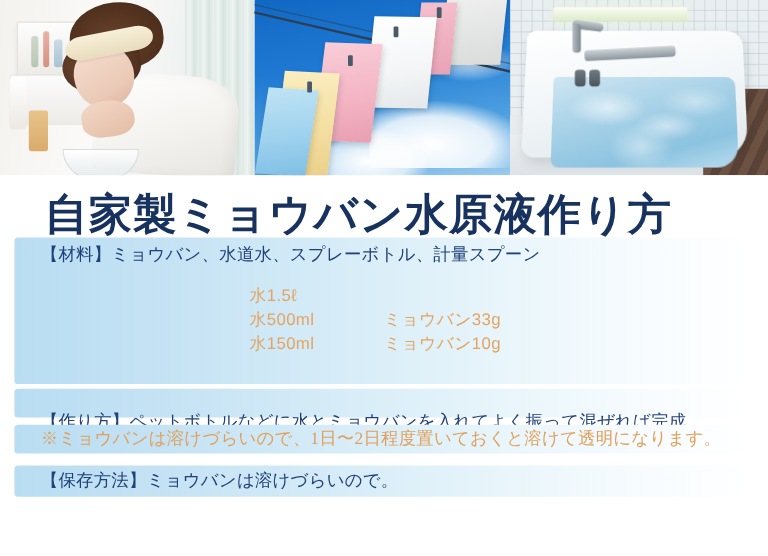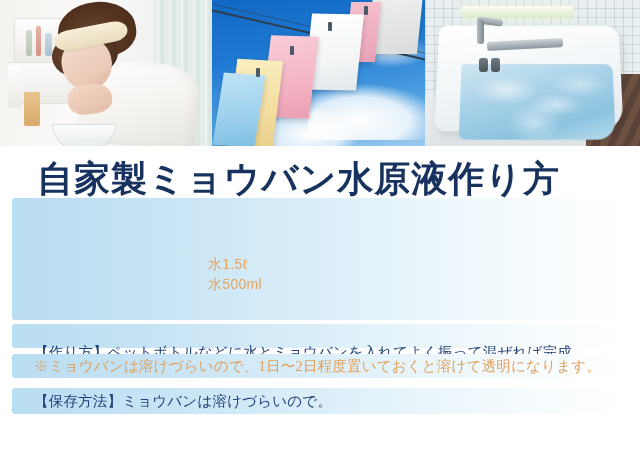--- a/index.html
+++ b/index.html
@@ -379,32 +379,38 @@
     <div class="p3-knob" style="left:54px; top:58px;"></div>
     <div class="p3-knob" style="left:66px; top:58px;"></div>
   </div>
 
 </div>
 
 <div class="title">自家製ミョウバン水原液作り方</div>
 
 <div class="band" style="top:198px; height:122px;">
 
-
-
-  <div class="measure-table" style="top:57px; height:60px;padding-left:12px;">
+  <div class="line-text" style="top:8px;">【材料】ミョウバン、水道水、スプレーボトル、計量スプーン</div>
+
+
+  <div class="measure-table" style="top:39px; height:60px;padding-left:12px;">
 
     <div class="measure-row" style="top:0px;">
       <span class="measure-cell cell-water">水1.5ℓ</span>
     </div>
 
     <div class="measure-row" style="top:20px;">
       <span class="measure-cell cell-water">水500ml</span>
+      <span class="measure-cell cell-alum">ミョウバン33g</span>
     </div>
 
+    <div class="measure-row" style="top:40px;">
+      <span class="measure-cell cell-water">水150ml</span>
+      <span class="measure-cell cell-alum">ミョウバン10g</span>
+    </div>
 
   </div>
 </div>
 
 <div class="band" style="top:324px; height:24px;">
   <div class="line-text" style="top:21px;">【作り方】ペットボトルなどに水とミョウバンを入れてよく振って混ぜれば完成。</div>
 </div>
 
 <div class="band" style="top:354px; height:24px;font-family:Liberation Serif, serif;">
   <div class="line-text orange" style="top:5px;">※ミョウバンは溶けづらいので、1日〜2日程度置いておくと溶けて透明になります。</div>

